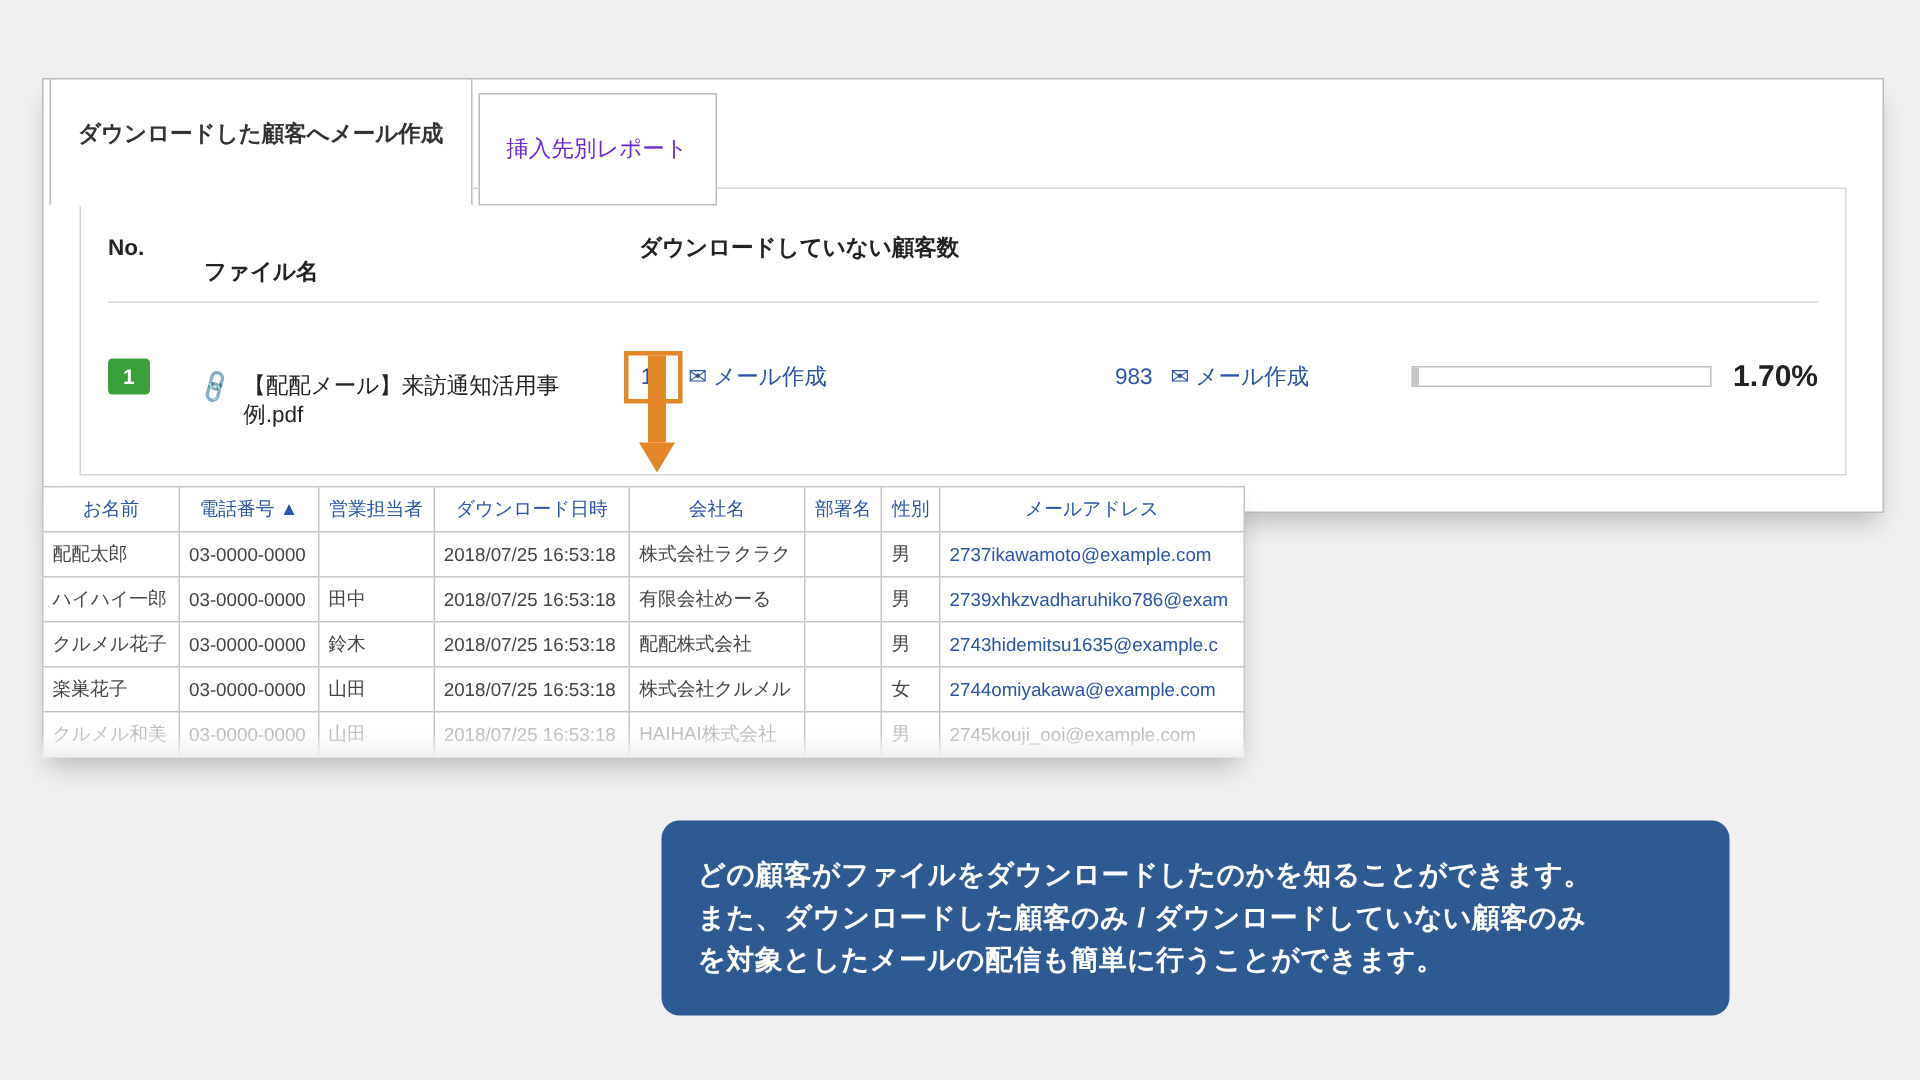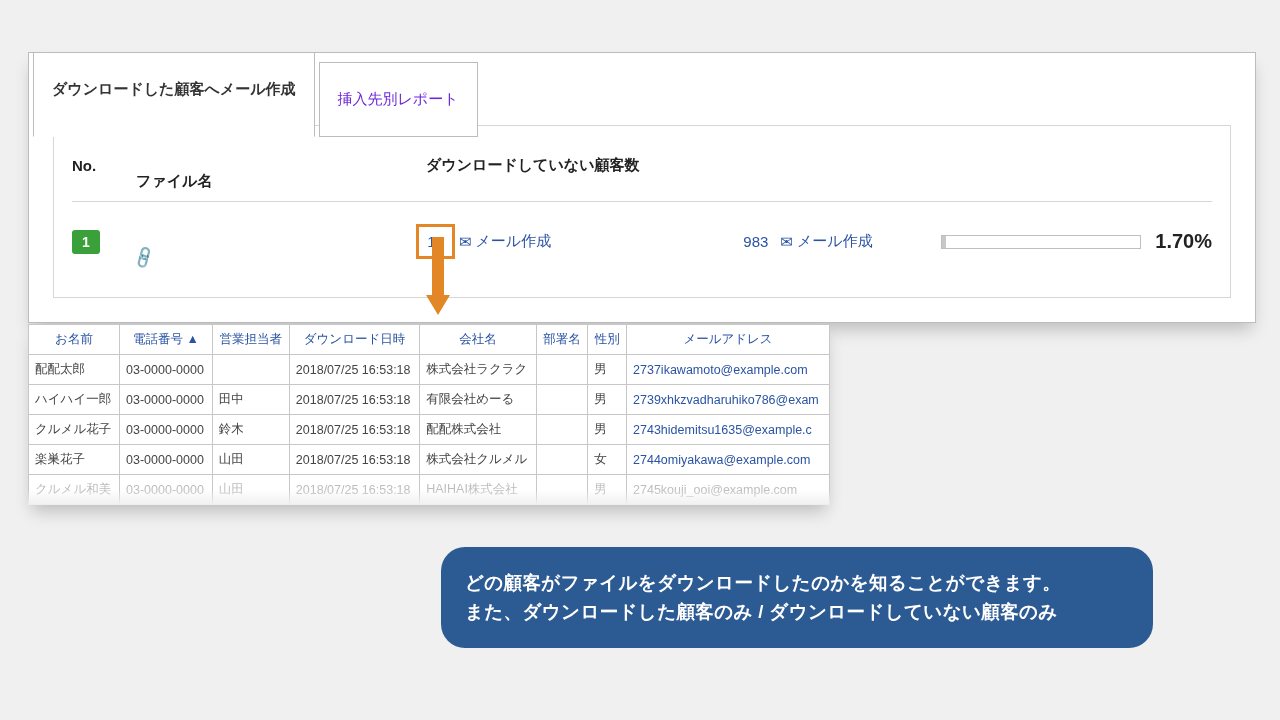--- a/index.html
+++ b/index.html
@@ -178,21 +178,21 @@
   }
 
   
   .callout {
     position: absolute;
     left: 441px;
     top: 547px;
     width: 712px;
     background: #2c5a93;
     color: #fff;
-    border-radius: 24px;
+    border-radius: 12px;
     padding: 22px 24px;
     font-size: 18.5px;
     line-height: 1.55;
     font-weight: 600;
     letter-spacing: .02em;
   }
 </style>
 </head>
 <body>
 
@@ -209,20 +209,21 @@
       <div class="c-file">ファイル名</div>
       <div class="c-ndl">ダウンロードしていない顧客数</div>
     </div>
 
     <div class="data-row">
       <div class="c-no">
         <span class="no-badge">1</span>
       </div>
       <div class="c-file">
         <span class="attach-icon">🔗</span>
+        <span class="file-name">【配配メール】来訪通知活用事例.pdf</span>
       </div>
       <div class="c-dl">
         <span class="count-box">17</span>
         <span class="mail-link">
           <span>✉</span>
           <span>メール作成</span>
         </span>
       </div>
       <div class="c-ndl">
         <span class="count-plain" style="margin-left:80px">983</span>
@@ -312,13 +313,14 @@
           <td class="email">2745kouji_ooi@example.com</td>
         </tr>
       </tbody>
   </table>
   <div class="table-fade"></div>
 </div>
 
 <div class="callout">
   <div>どの顧客がファイルをダウンロードしたのかを知ることができます。</div>
   <div>また、ダウンロードした顧客のみ / ダウンロードしていない顧客のみ</div>
+  <div>を対象としたメールの配信も簡単に行うことができます。</div>
 </div>
 
 </body></html>

